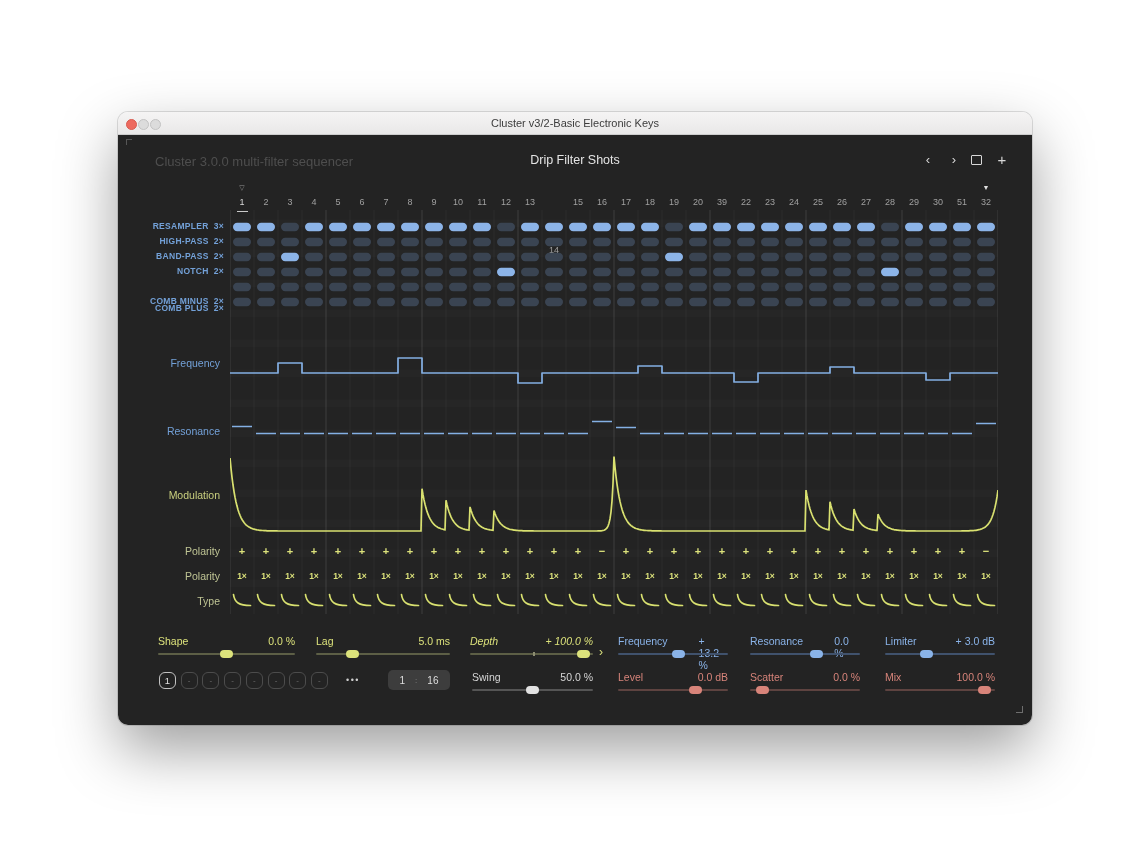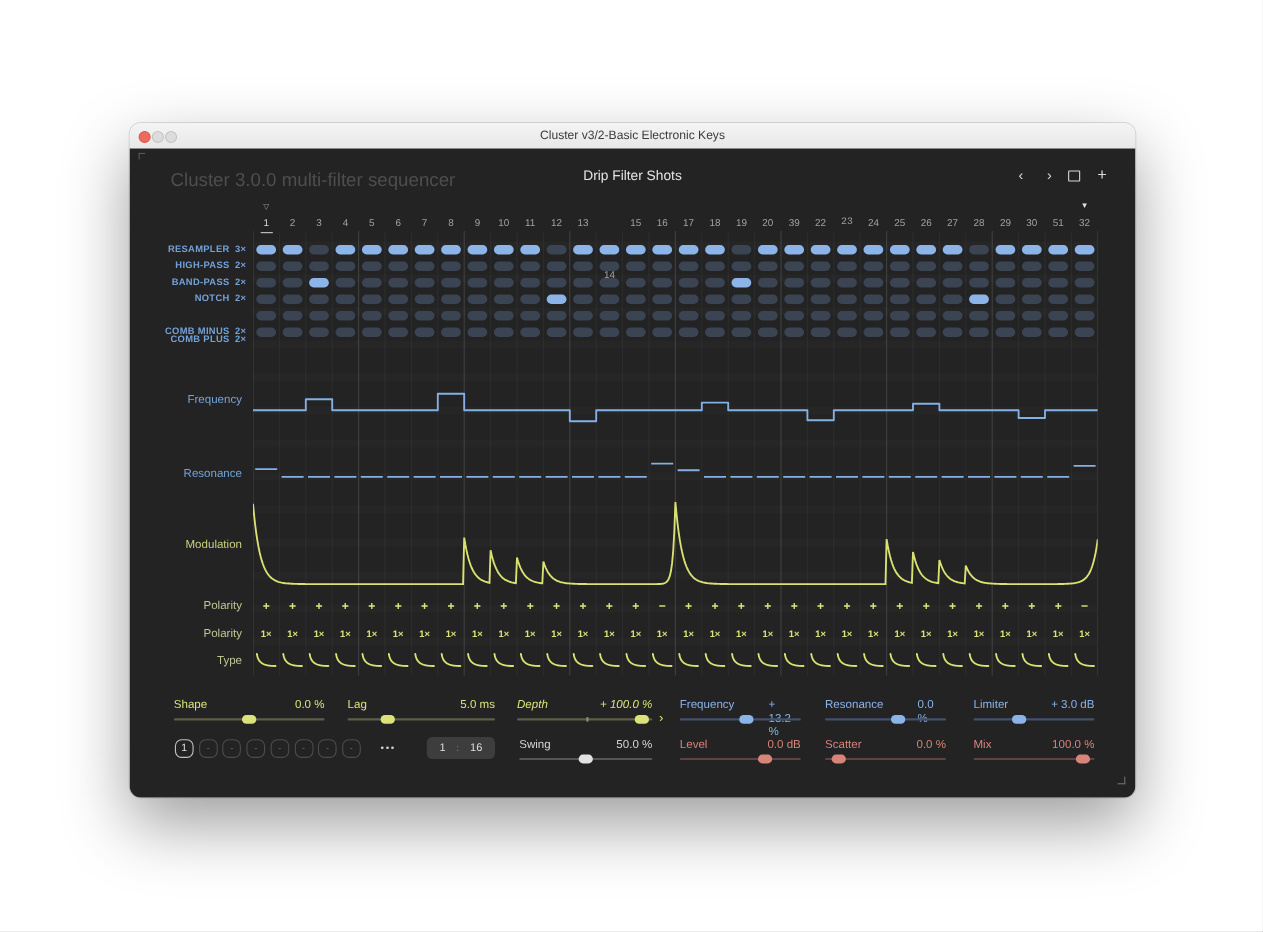--- a/index.html
+++ b/index.html
@@ -9,21 +9,21 @@
           box-shadow:0 25px 60px rgba(0,0,0,.38),0 0 0 1px rgba(0,0,0,.12);}
   .titlebar{position:absolute;left:0;top:0;right:0;height:22px;border-radius:10px 10px 0 0;
             background:linear-gradient(#f5f4f4,#e9e8e8);border-bottom:1px solid #cdcdcd;}
   .titlebar .title{line-height:22px;text-align:center;font-size:11px;color:#3c3c3c;}
   .tl{position:absolute;top:7px;width:9px;height:9px;border-radius:50%;}
   .tl.red{left:8px;background:#ed6a5f;border:0.5px solid #d95b50;}
   .tl.gray1{left:20px;background:#dcdcdc;border:0.5px solid #c3c3c3;}
   .tl.gray2{left:32px;background:#dcdcdc;border:0.5px solid #c3c3c3;}
   .winbody{position:absolute;left:0;top:23px;right:0;bottom:0;background:#232323;border-radius:0 0 10px 10px;}
 
-  .hdr-left{position:absolute;left:37px;top:42px;font-size:17px;color:#4e4e4e;}
+  .hdr-left{position:absolute;left:37px;top:42px;font-size:13px;color:#4e4e4e;}
   .hdr-title{position:absolute;left:0;right:0;top:41px;text-align:center;font-size:12.5px;color:#e4e4e4;}
   .hdr-ico{position:absolute;top:40px;color:#d8d8d8;font-size:13px;cursor:default;text-align:center;width:16px;}
   .hdr-box{position:absolute;top:43px;width:9px;height:8px;border:1.5px solid #d8d8d8;border-radius:1px;}
   .hdr-plus{font-size:15px;top:39px;}
   .corner-tl{position:absolute;left:8px;top:27px;width:5px;height:5px;border-left:1.5px solid #565656;border-top:1.5px solid #565656;}
   .corner-br{position:absolute;right:9px;bottom:12px;width:6px;height:6px;border-right:1.5px solid #6e6e6e;border-bottom:1.5px solid #6e6e6e;}
 
   .rowlabels div{position:absolute;right:808px;white-space:nowrap;font-size:8.5px;font-weight:bold;
                  letter-spacing:.3px;color:#73a1d8;}
   .rowlabels .mult{margin-left:5px;}
@@ -99,21 +99,21 @@
         <span style="left: 400px;">13</span>
         <span style="left: 424px; margin-top: 48px;">14</span>
         <span style="left: 448px;">15</span>
         <span style="left: 472px;">16</span>
         <span style="left: 496px;">17</span>
         <span style="left: 520px;">18</span>
         <span style="left: 544px;">19</span>
         <span style="left: 568px;">20</span>
         <span style="left: 592px;">39</span>
         <span style="left: 616px;">22</span>
-        <span style="left: 640px; font-family: Liberation Mono, monospace;">23</span>
+        <span style="left: 640px;">23</span>
         <span style="left: 664px;">24</span>
         <span style="left: 688px;">25</span>
         <span style="left: 712px;">26</span>
         <span style="left: 736px;">27</span>
         <span style="left: 760px;">28</span>
         <span style="left: 784px;">29</span>
         <span style="left: 808px;">30</span>
         <span style="left: 832px;">51</span>
         <span style="left: 856px;">32</span>
       </div>

